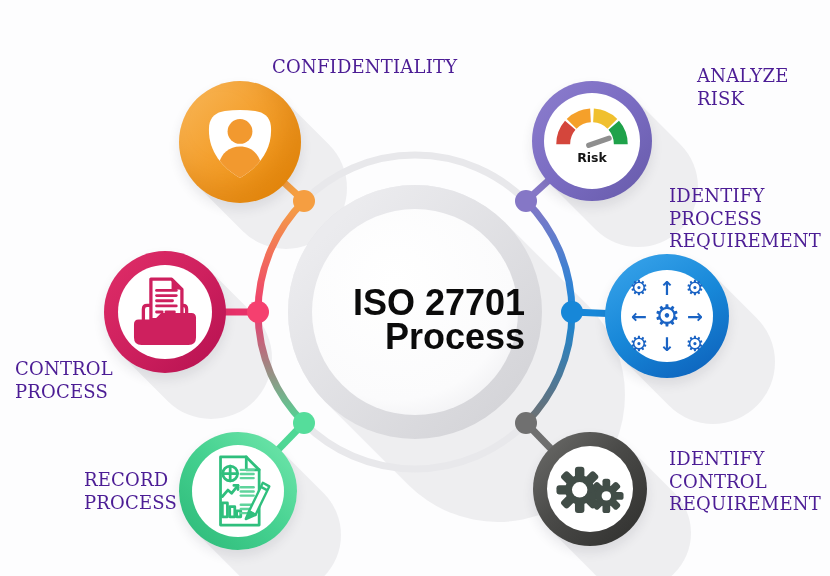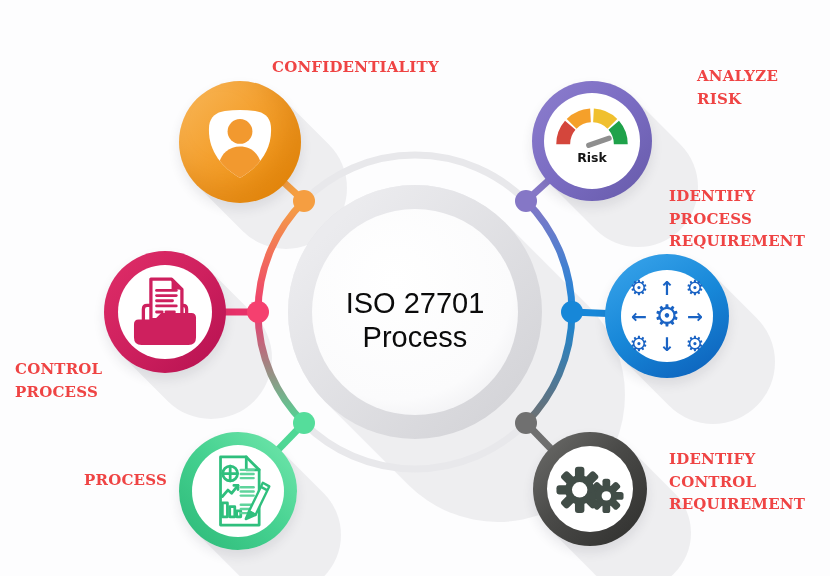--- a/index.html
+++ b/index.html
@@ -34,34 +34,34 @@
 
   .node-record-keeping { left:179px; top:432px; width:118px; height:118px;
      background:linear-gradient(225deg,#74E8AE 0%,#45D190 50%,#2BB877 100%); }
   .node-record-keeping .inner { inset:13px; }
 
   .node-internal-process { left:104px; top:251px; width:122px; height:122px;
      background:linear-gradient(135deg,#E02E68 0%,#CE205E 50%,#B51150 100%); }
   .node-internal-process .inner { inset:14px; }
 
   
-  .lbl { position:absolute; font-family:"DejaVu Serif", serif; font-weight:bold;
-         font-size:15px; line-height:22.5px; color:#ef4444; letter-spacing:.2px;
+  .lbl { position:absolute; font-family:"DejaVu Serif", serif; font-weight:normal;
+         font-size:18px; line-height:22.5px; color:#4c1d95; letter-spacing:.2px;
          white-space:nowrap; }
   .lbl-confidentiality { left:272px; top:56px; }
   .lbl-analyze-risk    { left:697px; top:65px; }
   .lbl-process-req     { left:669px; top:185px; }
   .lbl-control-req     { left:669px; top:448px; }
   .lbl-record-keeping  { left:84px;  top:469px; }
   .lbl-internal-process{ left:15px;  top:358px; }
 
   
   .center-title { position:absolute; left:305px; top:286px; width:220px;
-     text-align:center; font-family:"Liberation Sans", sans-serif;
-     font-weight:400; font-size:29px; line-height:34px; color:#0b0b0b; }
+     text-align:right; font-family:"Liberation Sans", sans-serif;
+     font-weight:700; font-size:36px; line-height:34px; color:#0b0b0b; }
 
   
   .gauge-label { position:absolute; left:0; right:0; top:69px; text-align:center;
      font-family:"DejaVu Sans", sans-serif; font-weight:bold; font-size:12.5px;
      color:#161616; }
 
   
   .pgrid { display:grid; grid-template-columns:repeat(3,28px);
            grid-auto-rows:28px; color:#1A63C4; }
   .pgrid .cell { display:flex; align-items:center; justify-content:center;
@@ -254,20 +254,21 @@
         </g>
         <g stroke="#2FBF7D" stroke-width="2.6" stroke-linejoin="round">
           <path d="M62 72 L77 41 L84 45 L69 76 Z" fill="#ffffff"></path>
           <path d="M62 72 L69 76 L58.5 80.5 Z" fill="#2FBF7D"></path>
           <line x1="75" y1="45.5" x2="81.5" y2="49"></line>
         </g>
       </svg>
     </div>
   </div>
   <div class="lbl lbl-record-keeping">
+    <div>RECORD</div>
     <div>PROCESS</div>
   </div>
 
   <div class="node node-internal-process">
     <div class="inner">
       <svg width="94" height="94" viewBox="0 0 100 100">
         <g stroke="#CE205E" stroke-width="3.5" fill="none" stroke-linejoin="round">
           <path d="M27 64 V47 Q27 43 31 43 H35"></path>
           <path d="M73 64 V47 Q73 43 69 43 H65"></path>
           <path d="M35 15 H57 L68 26 V58 H35 Z" fill="#ffffff"></path>

